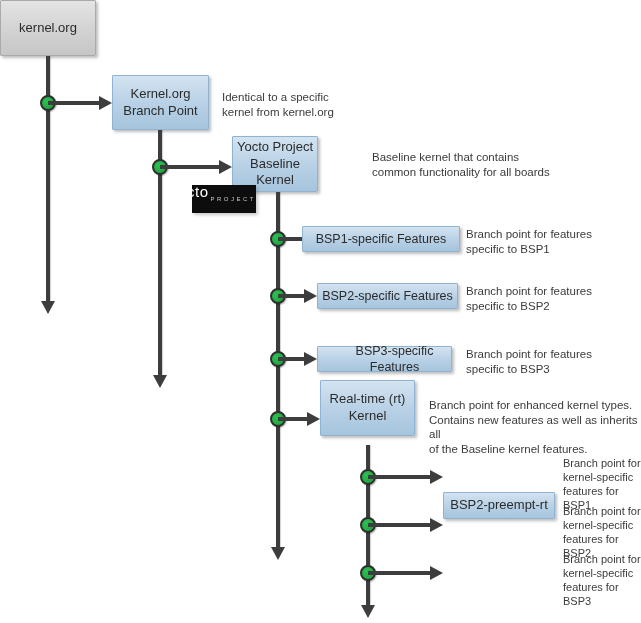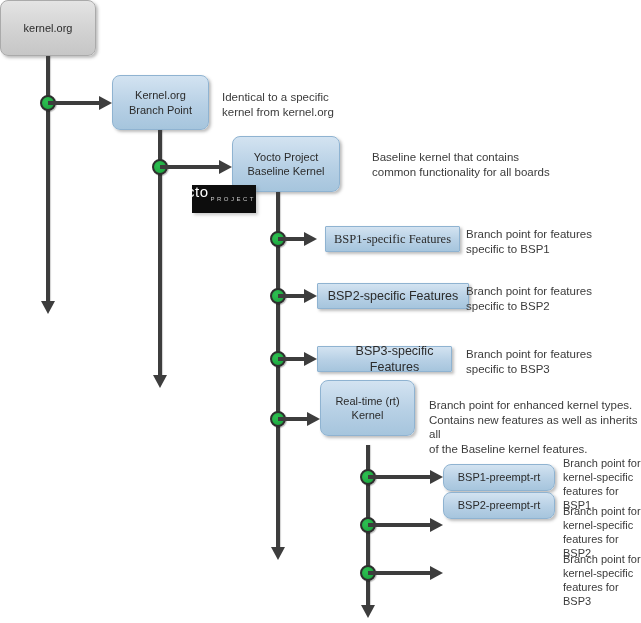--- a/index.html
+++ b/index.html
@@ -47,21 +47,21 @@
     white-space:pre-line;
   }
   .logo{
     position:absolute;left:192px;top:185px;width:64px;height:28px;
     background:#0d0d0d;color:#ffffff;
     display:flex;align-items:center;justify-content:flex-end;
     box-shadow:2px 2px 3px rgba(120,120,120,0.4);
   }
   .logo .brand{font-size:15px;line-height:15px;letter-spacing:0.5px;}
   .logo .sub{font-size:6px;line-height:7px;letter-spacing:2.5px;color:#c9c9c9;margin-left:2px;}
-  .fs13{font-size:11px;border-radius:8px;}
+  .fs13{font-size:13px;}
   .fs125{font-size:12.5px;}
 </style>
 </head>
 <body>
 
 <div id="stage">
 
   <div class="box gray fs13" style="left:0;top:0;width:96px;height:56px;">kernel.org</div>
   <div class="vline" style="left:46px;top:56px;height:246px;"></div>
   <div class="arrow-down" style="left:41px;top:301px;"></div>
@@ -72,44 +72,44 @@
   <div class="box blue fs13" style="left:112px;top:75px;width:97px;height:55px;">Kernel.org
 Branch Point</div>
   <div class="note" style="left:222px;top:90px;width:135px;">Identical to a specific
 kernel from kernel.org</div>
   <div class="vline" style="left:158px;top:130px;height:246px;"></div>
   <div class="arrow-down" style="left:153px;top:375px;"></div>
   <div class="dot" style="left:152px;top:159px;"></div>
   <div class="hline" style="left:160px;top:165px;width:60px;"></div>
   <div class="arrow-right" style="left:219px;top:160px;"></div>
 
-  <div class="box blue fs13" style="left:232px;top:136px;width:108px;height:56px;">Yocto Project
+  <div class="box blue fs13" style="left:232px;top:136px;width:86px;height:56px;">Yocto Project
 Baseline Kernel</div>
   <div class="note" style="left:340px;top:150px;width:205px;margin-left:32px;">Baseline kernel that contains
 common functionality for all boards</div>
 
   <div class="logo">
     <div class="brand">yocto ·</div>
     <div class="sub">PROJECT</div>
   </div>
 
   <div class="vline" style="left:276px;top:192px;height:356px;"></div>
   <div class="arrow-down" style="left:271px;top:547px;"></div>
 
   <div class="dot" style="left:270px;top:231px;"></div>
   <div class="hline" style="left:278px;top:237px;width:28px;"></div>
   <div class="arrow-right" style="left:304px;top:232px;"></div>
-  <div class="box blue fs125" style="left:325px;top:226px;width:135px;height:26px;font-family:Liberation Serif, serif;">BSP1-specific Features</div>
+  <div class="box blue fs125" style="left:302px;top:226px;width:158px;height:26px;">BSP1-specific Features</div>
   <div class="note" style="left:466px;top:227px;width:150px;">Branch point for features
 specific to BSP1</div>
 
   <div class="dot" style="left:270px;top:288px;"></div>
   <div class="hline" style="left:278px;top:294px;width:28px;"></div>
   <div class="arrow-right" style="left:304px;top:289px;"></div>
-  <div class="box blue fs125" style="left:317px;top:283px;width:152px;height:26px;">BSP2-specific Features</div>
+  <div class="box blue fs125" style="left:317px;top:283px;width:141px;height:26px;">BSP2-specific Features</div>
   <div class="note" style="left:466px;top:284px;width:150px;">Branch point for features
 specific to BSP2</div>
 
   <div class="dot" style="left:270px;top:351px;"></div>
   <div class="hline" style="left:278px;top:357px;width:28px;"></div>
   <div class="arrow-right" style="left:304px;top:352px;"></div>
   <div class="box blue fs125" style="left:317px;top:346px;width:135px;height:26px;padding-left:20px;">BSP3-specific Features</div>
   <div class="note" style="left:466px;top:347px;width:150px;">Branch point for features
 specific to BSP3</div>
 
@@ -121,21 +121,20 @@
   <div class="note" style="left:429px;top:398px;width:220px;">Branch point for enhanced kernel types.
 Contains new features as well as inherits all
 of the Baseline kernel features.</div>
 
   <div class="vline" style="left:366px;top:445px;height:161px;"></div>
   <div class="arrow-down" style="left:361px;top:605px;"></div>
 
   <div class="dot" style="left:360px;top:469px;"></div>
   <div class="hline" style="left:368px;top:475px;width:63px;"></div>
   <div class="arrow-right" style="left:430px;top:470px;"></div>
-  <div class="box blue fs13" style="left:443px;top:464px;width:112px;height:27px;">BSP1-preempt-rt</div>
   <div class="note" style="left:563px;top:456px;width:78px;font-size:11px;">Branch point for
 kernel-specific
 features for BSP1</div>
 
   <div class="dot" style="left:360px;top:517px;"></div>
   <div class="hline" style="left:368px;top:523px;width:63px;"></div>
   <div class="arrow-right" style="left:430px;top:518px;"></div>
   <div class="box blue fs13" style="left:443px;top:492px;width:112px;height:27px;">BSP2-preempt-rt</div>
   <div class="note" style="left:563px;top:504px;width:78px;font-size:11px;">Branch point for
 kernel-specific

